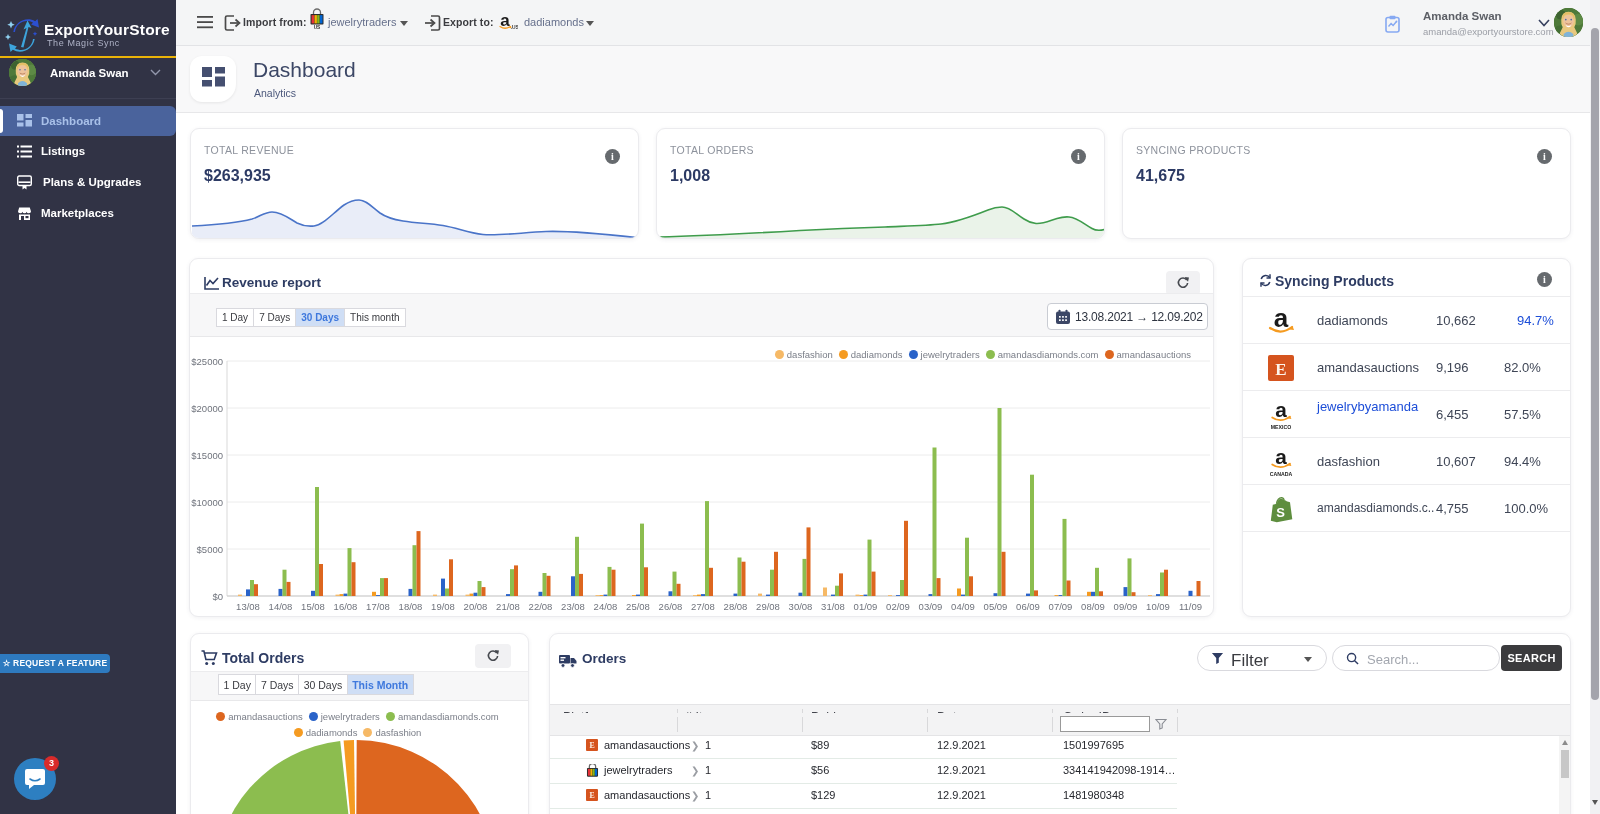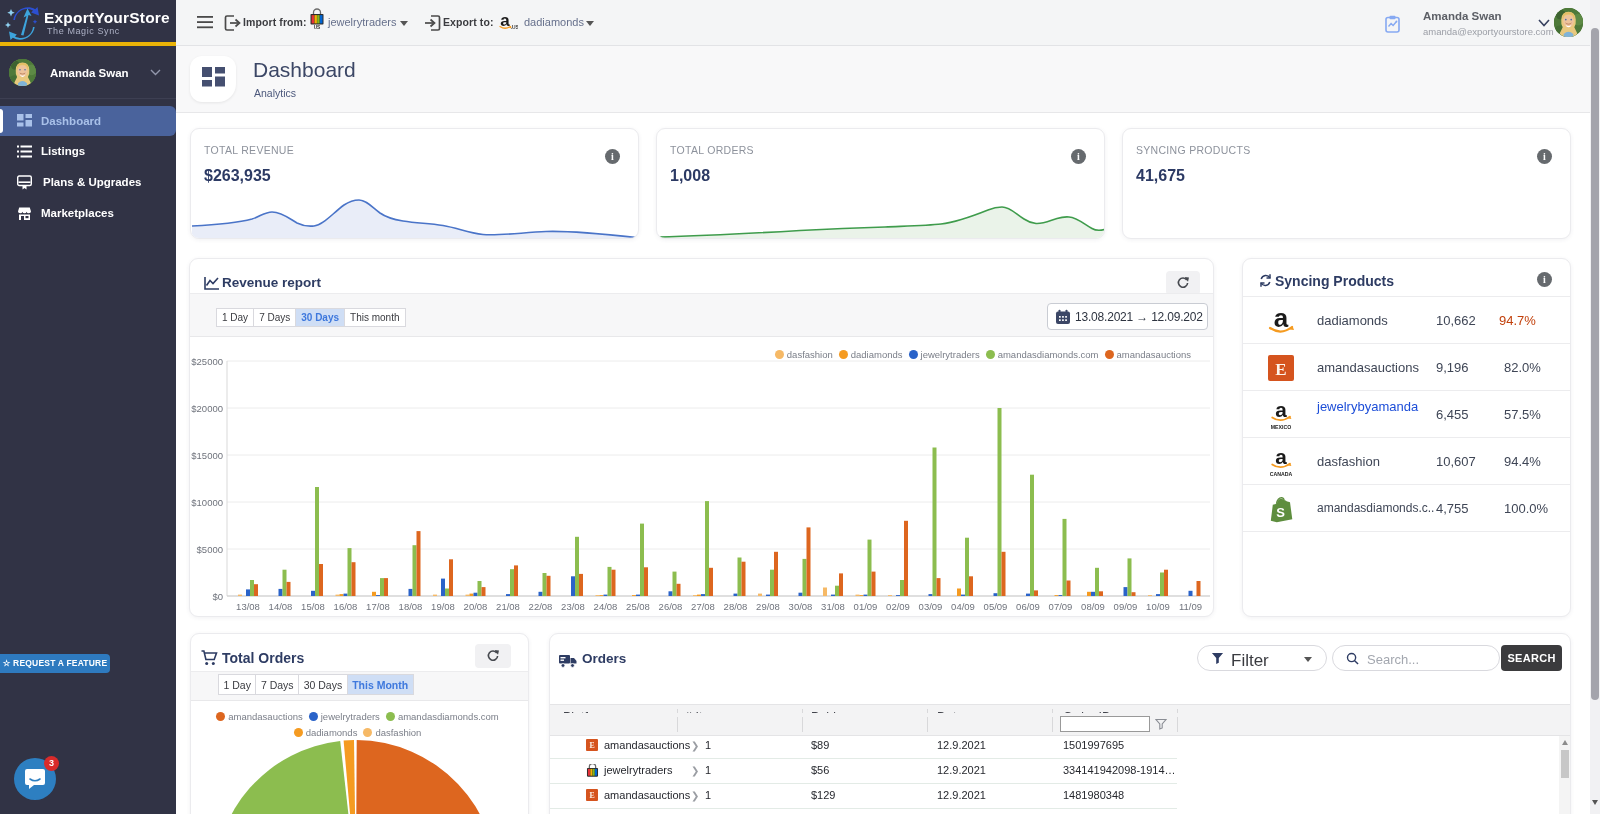--- a/index.html
+++ b/index.html
@@ -1,20 +1,20 @@
 <!DOCTYPE html>
 <html><head>
 <meta charset="utf-8">
 <style>
 * { margin:0; padding:0; box-sizing:border-box; }
 html,body { width:1600px; height:814px; overflow:hidden; font-family:"Liberation Sans", sans-serif; background:#fff; }
 .abs { position:absolute; }
 
 #sidebar { position:absolute; left:0; top:0; width:176px; height:814px; background:#313345; z-index:5; }
-#logo-block { position:absolute; left:0; top:0; width:176px; height:46px; border-bottom:4px solid #eab308; }
+#logo-block { position:absolute; left:0; top:12px; width:176px; height:46px; border-bottom:2px solid #eab308; }
 #logo-text { position:absolute; left:44px; top:9px; color:#fff; font-size:15.5px; font-weight:bold; letter-spacing:.2px; }
 #logo-sub { position:absolute; left:47px; top:26px; color:#aeb2c6; font-size:9px; letter-spacing:.6px; }
 #user-block { position:absolute; left:0; top:46px; width:176px; height:53px; border-bottom:1px solid #3d3f52; }
 #user-name { position:absolute; left:50px; top:21px; color:#fff; font-size:11.5px; font-weight:bold; }
 .avatar { border-radius:50%; overflow:hidden; }
 .menu-item { position:absolute; left:0; width:176px; height:30px; color:#fff; font-size:11.5px; font-weight:bold; line-height:30px; }
 .menu-item .mi-icon { position:absolute; left:17px; top:8px; width:15px; height:15px; }
 .menu-item .mi-label { position:absolute; left:41px; }
 #mi-active { top:106px; background:#4a639c; border-radius:0 6px 6px 0; color:#a9c1e9; }
 #mi-active::before { content:""; position:absolute; left:0; top:3px; width:3px; height:24px; background:#fff; border-radius:0 3px 3px 0; }
@@ -452,21 +452,21 @@
           <div style="position:absolute;left:20px;top:0;width:36px;height:47px;display:flex;align-items:center;justify-content:center">
             <svg width="30" height="30" viewBox="0 0 30 30">
               <text x="15" y="21" font-size="26" font-weight="bold" fill="#1a1a1a" text-anchor="middle" font-family="Liberation Sans">a</text>
               <path d="M4,22 Q15,30 25,21 l-1.5,4.5 l3.5,-2.5 l-4.5,-1 z" fill="none"></path>
               <path d="M4,22 Q15,29.5 26,21" stroke="#f59b21" stroke-width="2.2" fill="none" stroke-linecap="round"></path>
               <path d="M26.5,20 l1.5,4 l-4.5,-0.6 z" fill="#f59b21"></path>
             </svg>
           </div>
           <div style="position:absolute;left:74px;top:16px;font-size:13px;color:#3f4656">dadiamonds</div>
           <div style="position:absolute;left:193px;top:16px;font-size:13px;color:#3f4656">10,662</div>
-          <div style="position:absolute;left:256px;top:16px;font-size:13px;color:#c2410c">94.7%</div>
+          <div style="position:absolute;left:274px;top:16px;font-size:13px;color:#1d4ed8">94.7%</div>
         </div>
         <div style="position:absolute;left:0;top:85px;width:327px;height:47px;border-bottom:1px solid #ececee">
           <div style="position:absolute;left:20px;top:0;width:36px;height:47px;display:flex;align-items:center;justify-content:center">
             <svg width="26" height="26" viewBox="0 0 26 26">
               <rect x="0" y="0" width="26" height="26" rx="2" fill="#d5541e"></rect>
               <text x="13" y="19.5" font-size="17" font-weight="bold" fill="#fdf3ea" text-anchor="middle" font-family="Liberation Serif">E</text>
             </svg>
           </div>
           <div style="position:absolute;left:74px;top:16px;font-size:13px;color:#3f4656">amandasauctions</div>
           <div style="position:absolute;left:193px;top:16px;font-size:13px;color:#3f4656">9,196</div>

